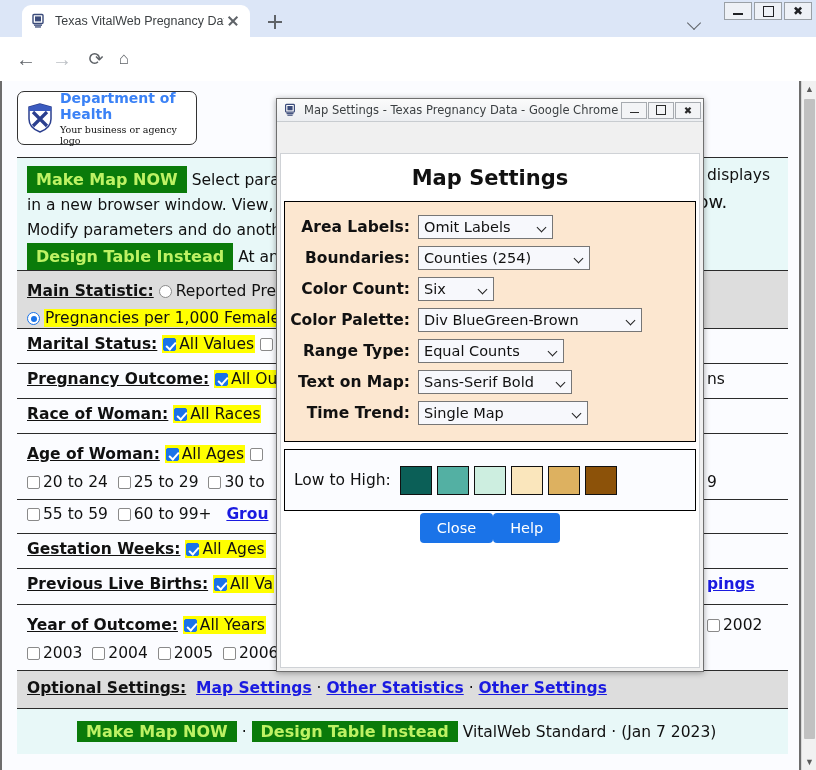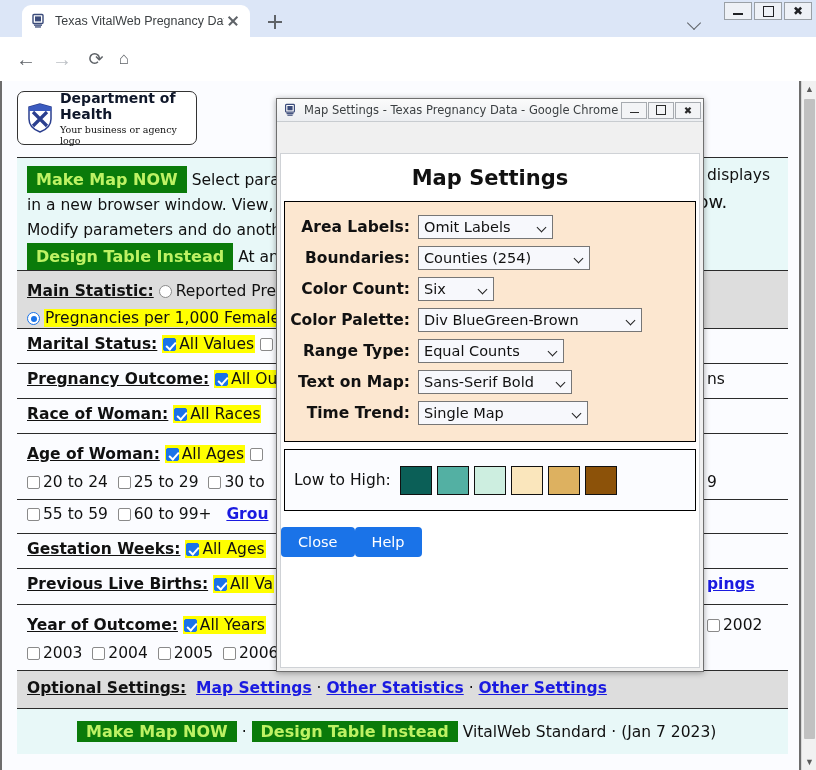--- a/index.html
+++ b/index.html
@@ -114,21 +114,21 @@
     background:#fbfcff; border-left:2px solid #6d6d6d; border-right:2px solid #6d6d6d;
     font-family:"DejaVu Sans", sans-serif;
   }
 
   .logobox {
     position:absolute; left:15px; top:10px; width:180px; height:54px;
     border:1px solid #333; border-radius:7px; background:#fff;
     display:flex; align-items:center; padding-left:9px;
   }
   .shield { width:26px; height:30px; flex:0 0 26px; margin-right:7px; }
-  .logotext .l1 { font-size:14px; font-weight:bold; color:#0f172a; font-family:"DejaVu Sans", sans-serif; }
+  .logotext .l1 { font-size:14px; font-weight:bold; color:#3b82f6; font-family:"DejaVu Sans", sans-serif; }
   .logotext .l2 { font-size:9.5px; color:#111; font-family:"DejaVu Serif", serif; margin-top:2px; }
 
   .pagetitle {
     position:absolute; left:300px; top:86px; font-size:17px; font-weight:bold;
     color:#1a2a5e; font-family:"DejaVu Serif", serif; white-space:nowrap;
   }
   .contactus {
     position:absolute; left:700px; top:100px; font-size:15px; font-weight:bold;
     color:#7a1b52; text-decoration:underline; white-space:nowrap; cursor:pointer;
   }
@@ -238,21 +238,21 @@
     transform:rotate(45deg);
   }
   .legend-box {
     margin:7px 3px 0 3px; border:1px solid #000; background:#fbfcff;
     display:flex; align-items:center; height:62px; padding-left:9px;
   }
   .legend-label { font-size:15.5px; color:#111; margin-right:9px; white-space:nowrap; }
   .swatches { display:flex; gap:5px; }
   .sw { width:32px; height:29px; border:1px solid #111; }
 
-  .btnrow { display:flex; justify-content:flex-start; gap:0; margin-top:16px; }
+  .btnrow { display:flex; justify-content:center; gap:0; margin-top:2px; }
   .bluebtn {
     background:#1a73e8; color:#fff; border:none; border-radius:4px;
     font-size:14.5px; padding:7px 17px; cursor:pointer;
     font-family:"DejaVu Sans", sans-serif;
   }
 </style>
 </head>
 <body>
 
 <div id="browser">

